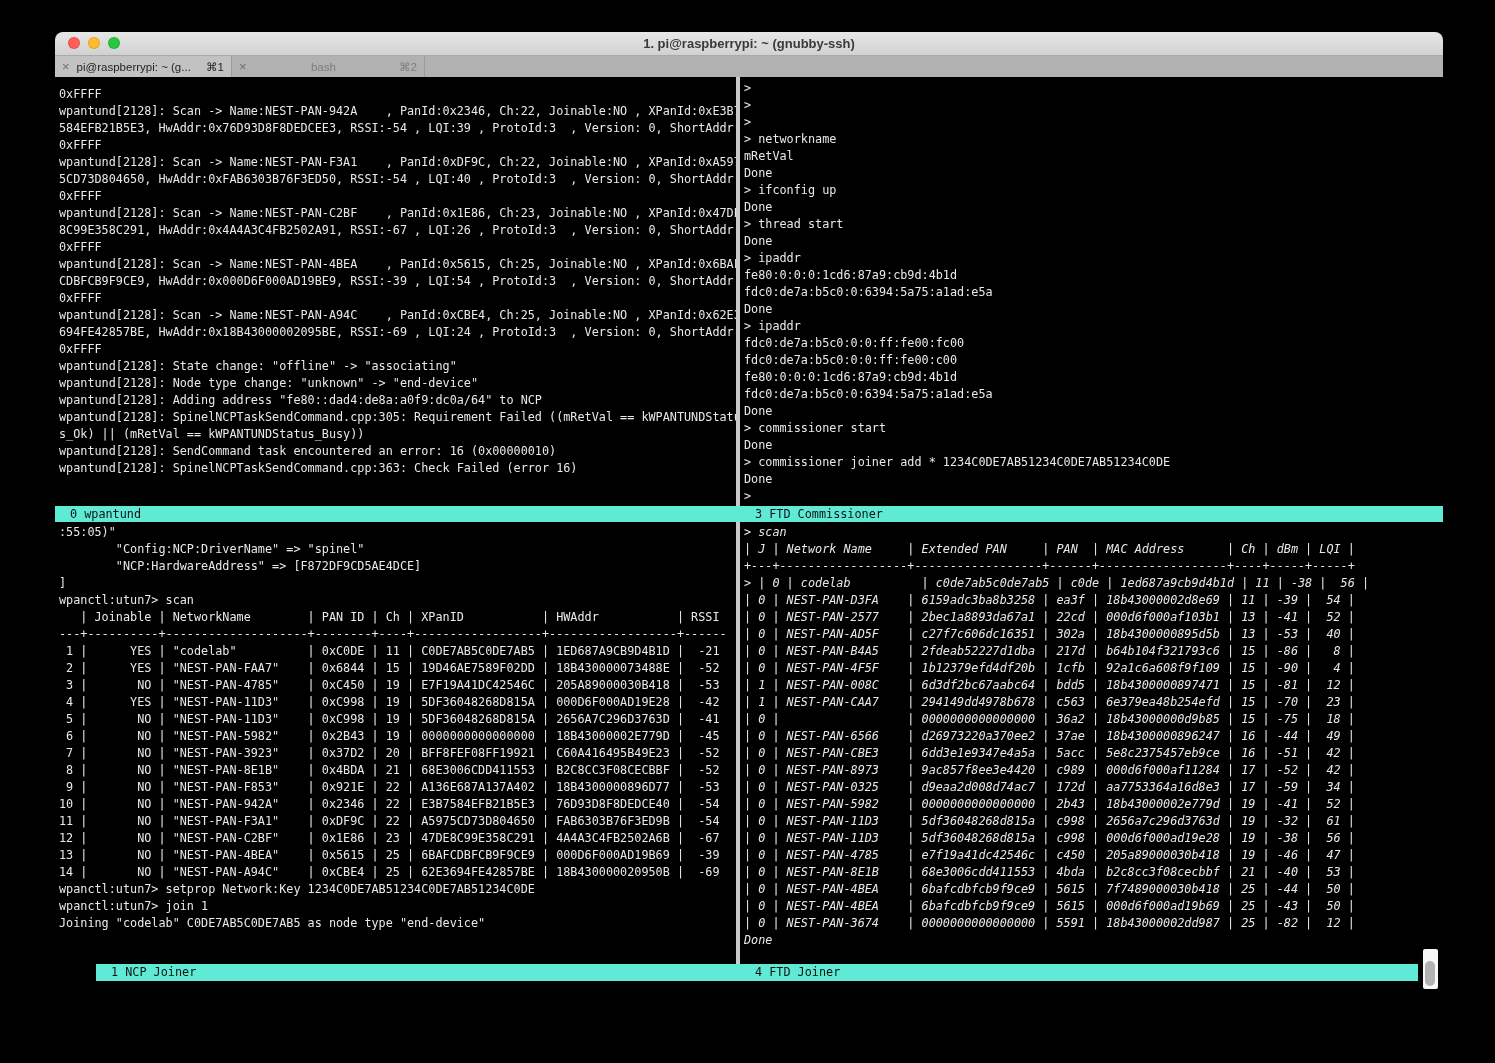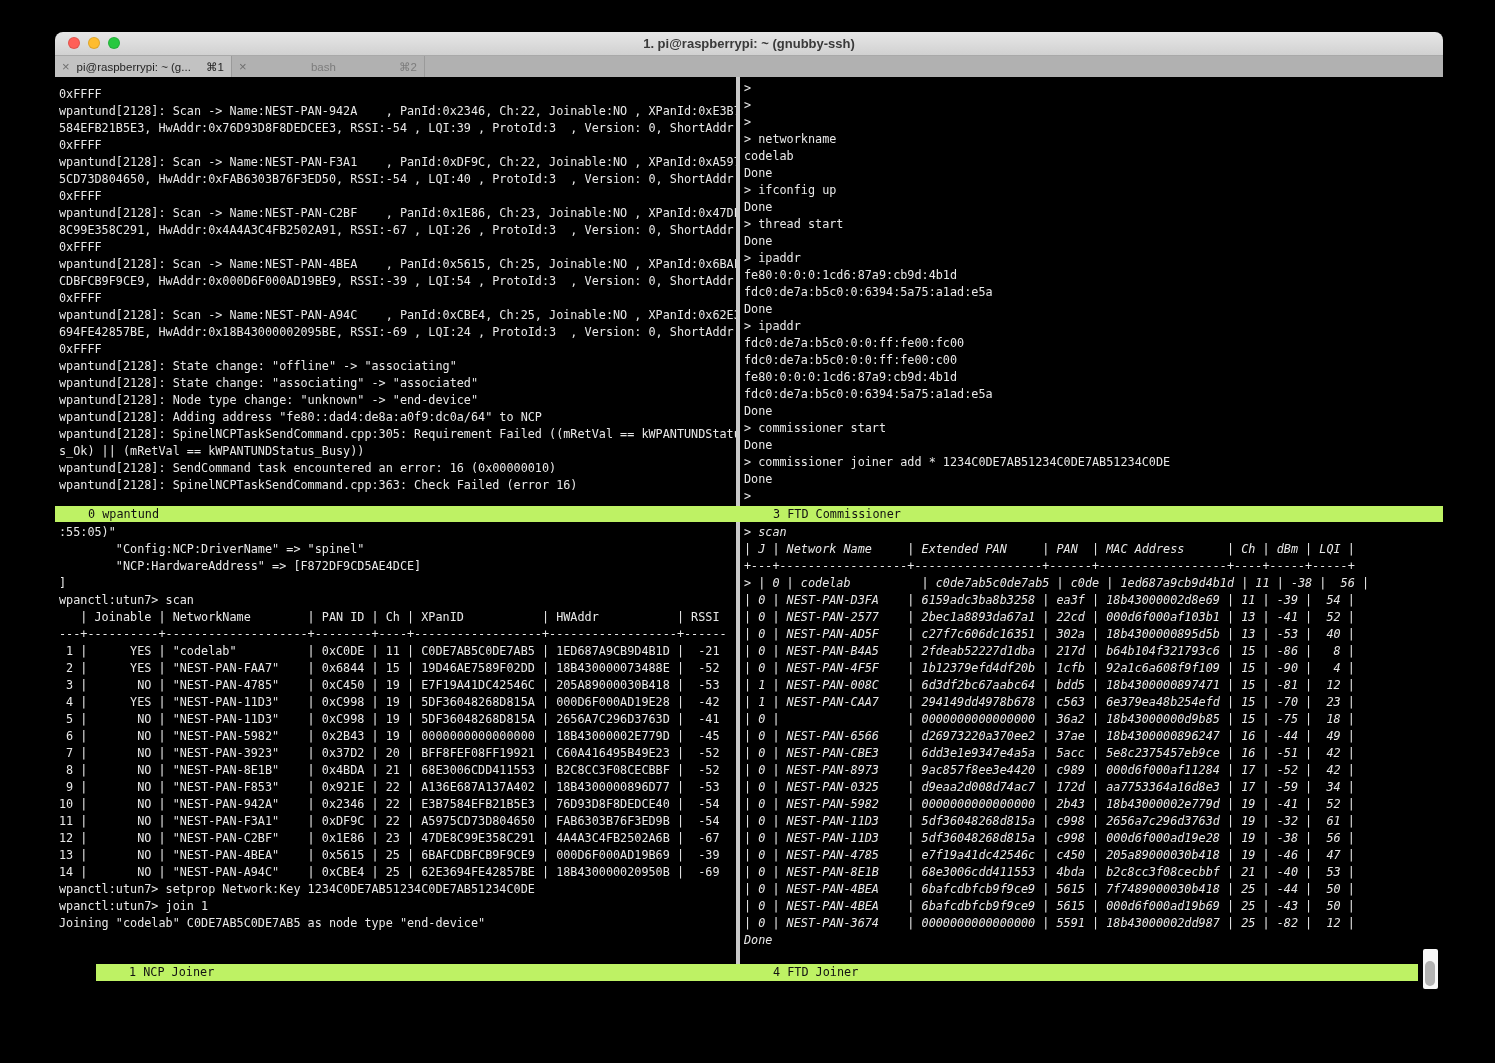--- a/index.html
+++ b/index.html
@@ -30,22 +30,22 @@
   .tab.inactive .lbl { text-align:center; }
   .tab .sc { margin-left:6px; white-space:nowrap; }
 
   
   .terminal { position:absolute; left:0; top:45px; right:0; bottom:0; background:#000;
               font-family:"DejaVu Sans Mono", monospace; font-size:11.8px;
               line-height:17px; color:#e9e9e9; }
   .pane { position:absolute; overflow:hidden; }
   .tline { height:17px; white-space:pre; }
   .divider { position:absolute; left:681px; top:0; width:4px; height:904px; background:#c9c9c9; }
-  .statusbar { position:absolute; height:16px; background:#bef264; color:#121212;
-               font-size:11.8px; line-height:16px; padding-left:33px; box-sizing:border-box;
+  .statusbar { position:absolute; height:16px; background:#5eead4; color:#121212;
+               font-size:11.8px; line-height:16px; padding-left:15px; box-sizing:border-box;
                white-space:pre; }
   .cursor { display:inline-block; width:7px; height:13px; background:#bcbcbc;
             vertical-align:middle; margin-left:1px; }
 
   #pane-tl { left:4px; top:9px;  width:677px; height:420px; }
   #pane-tr { left:689px; top:3px; width:694px; height:426px; }
   #pane-bl { left:4px; top:447px; width:677px; height:440px; }
   #pane-br { left:689px; top:447px; width:694px; height:440px;font-style:italic; }
   #status-tl { left:0; top:429px; width:685px; }
   #status-tr { left:685px; top:429px; width:703px; }
@@ -100,35 +100,34 @@
         <div class="tline">wpantund[2128]: Scan -&gt; Name:NEST-PAN-C2BF    , PanId:0x1E86, Ch:23, Joinable:NO , XPanId:0x47DE</div>
         <div class="tline">8C99E358C291, HwAddr:0x4A4A3C4FB2502A91, RSSI:-67 , LQI:26 , ProtoId:3  , Version: 0, ShortAddr:</div>
         <div class="tline">0xFFFF</div>
         <div class="tline">wpantund[2128]: Scan -&gt; Name:NEST-PAN-4BEA    , PanId:0x5615, Ch:25, Joinable:NO , XPanId:0x6BAF</div>
         <div class="tline">CDBFCB9F9CE9, HwAddr:0x000D6F000AD19BE9, RSSI:-39 , LQI:54 , ProtoId:3  , Version: 0, ShortAddr:</div>
         <div class="tline">0xFFFF</div>
         <div class="tline">wpantund[2128]: Scan -&gt; Name:NEST-PAN-A94C    , PanId:0xCBE4, Ch:25, Joinable:NO , XPanId:0x62E3</div>
         <div class="tline">694FE42857BE, HwAddr:0x18B43000002095BE, RSSI:-69 , LQI:24 , ProtoId:3  , Version: 0, ShortAddr:</div>
         <div class="tline">0xFFFF</div>
         <div class="tline">wpantund[2128]: State change: "offline" -&gt; "associating"</div>
-        <div class="tline">wpantund[2128]: State change: "associating" -&gt; "associated"</div>
         <div class="tline">wpantund[2128]: Node type change: "unknown" -&gt; "end-device"</div>
         <div class="tline">wpantund[2128]: Adding address "fe80::dad4:de8a:a0f9:dc0a/64" to NCP</div>
         <div class="tline">wpantund[2128]: SpinelNCPTaskSendCommand.cpp:305: Requirement Failed ((mRetVal == kWPANTUNDStatu</div>
         <div class="tline">s_Ok) || (mRetVal == kWPANTUNDStatus_Busy))</div>
         <div class="tline">wpantund[2128]: SendCommand task encountered an error: 16 (0x00000010)</div>
         <div class="tline">wpantund[2128]: SpinelNCPTaskSendCommand.cpp:363: Check Failed (error 16)</div>
       </div>
 
     <div class="pane" id="pane-tr">
         <div class="tline">&gt;</div>
         <div class="tline">&gt;</div>
         <div class="tline">&gt;</div>
         <div class="tline">&gt; networkname</div>
-        <div class="tline">codelab</div>
+        <div class="tline">mRetVal</div>
         <div class="tline">Done</div>
         <div class="tline">&gt; ifconfig up</div>
         <div class="tline">Done</div>
         <div class="tline">&gt; thread start</div>
         <div class="tline">Done</div>
         <div class="tline">&gt; ipaddr</div>
         <div class="tline">fe80:0:0:0:1cd6:87a9:cb9d:4b1d</div>
         <div class="tline">fdc0:de7a:b5c0:0:6394:5a75:a1ad:e5a</div>
         <div class="tline">Done</div>
         <div class="tline">&gt; ipaddr</div>

